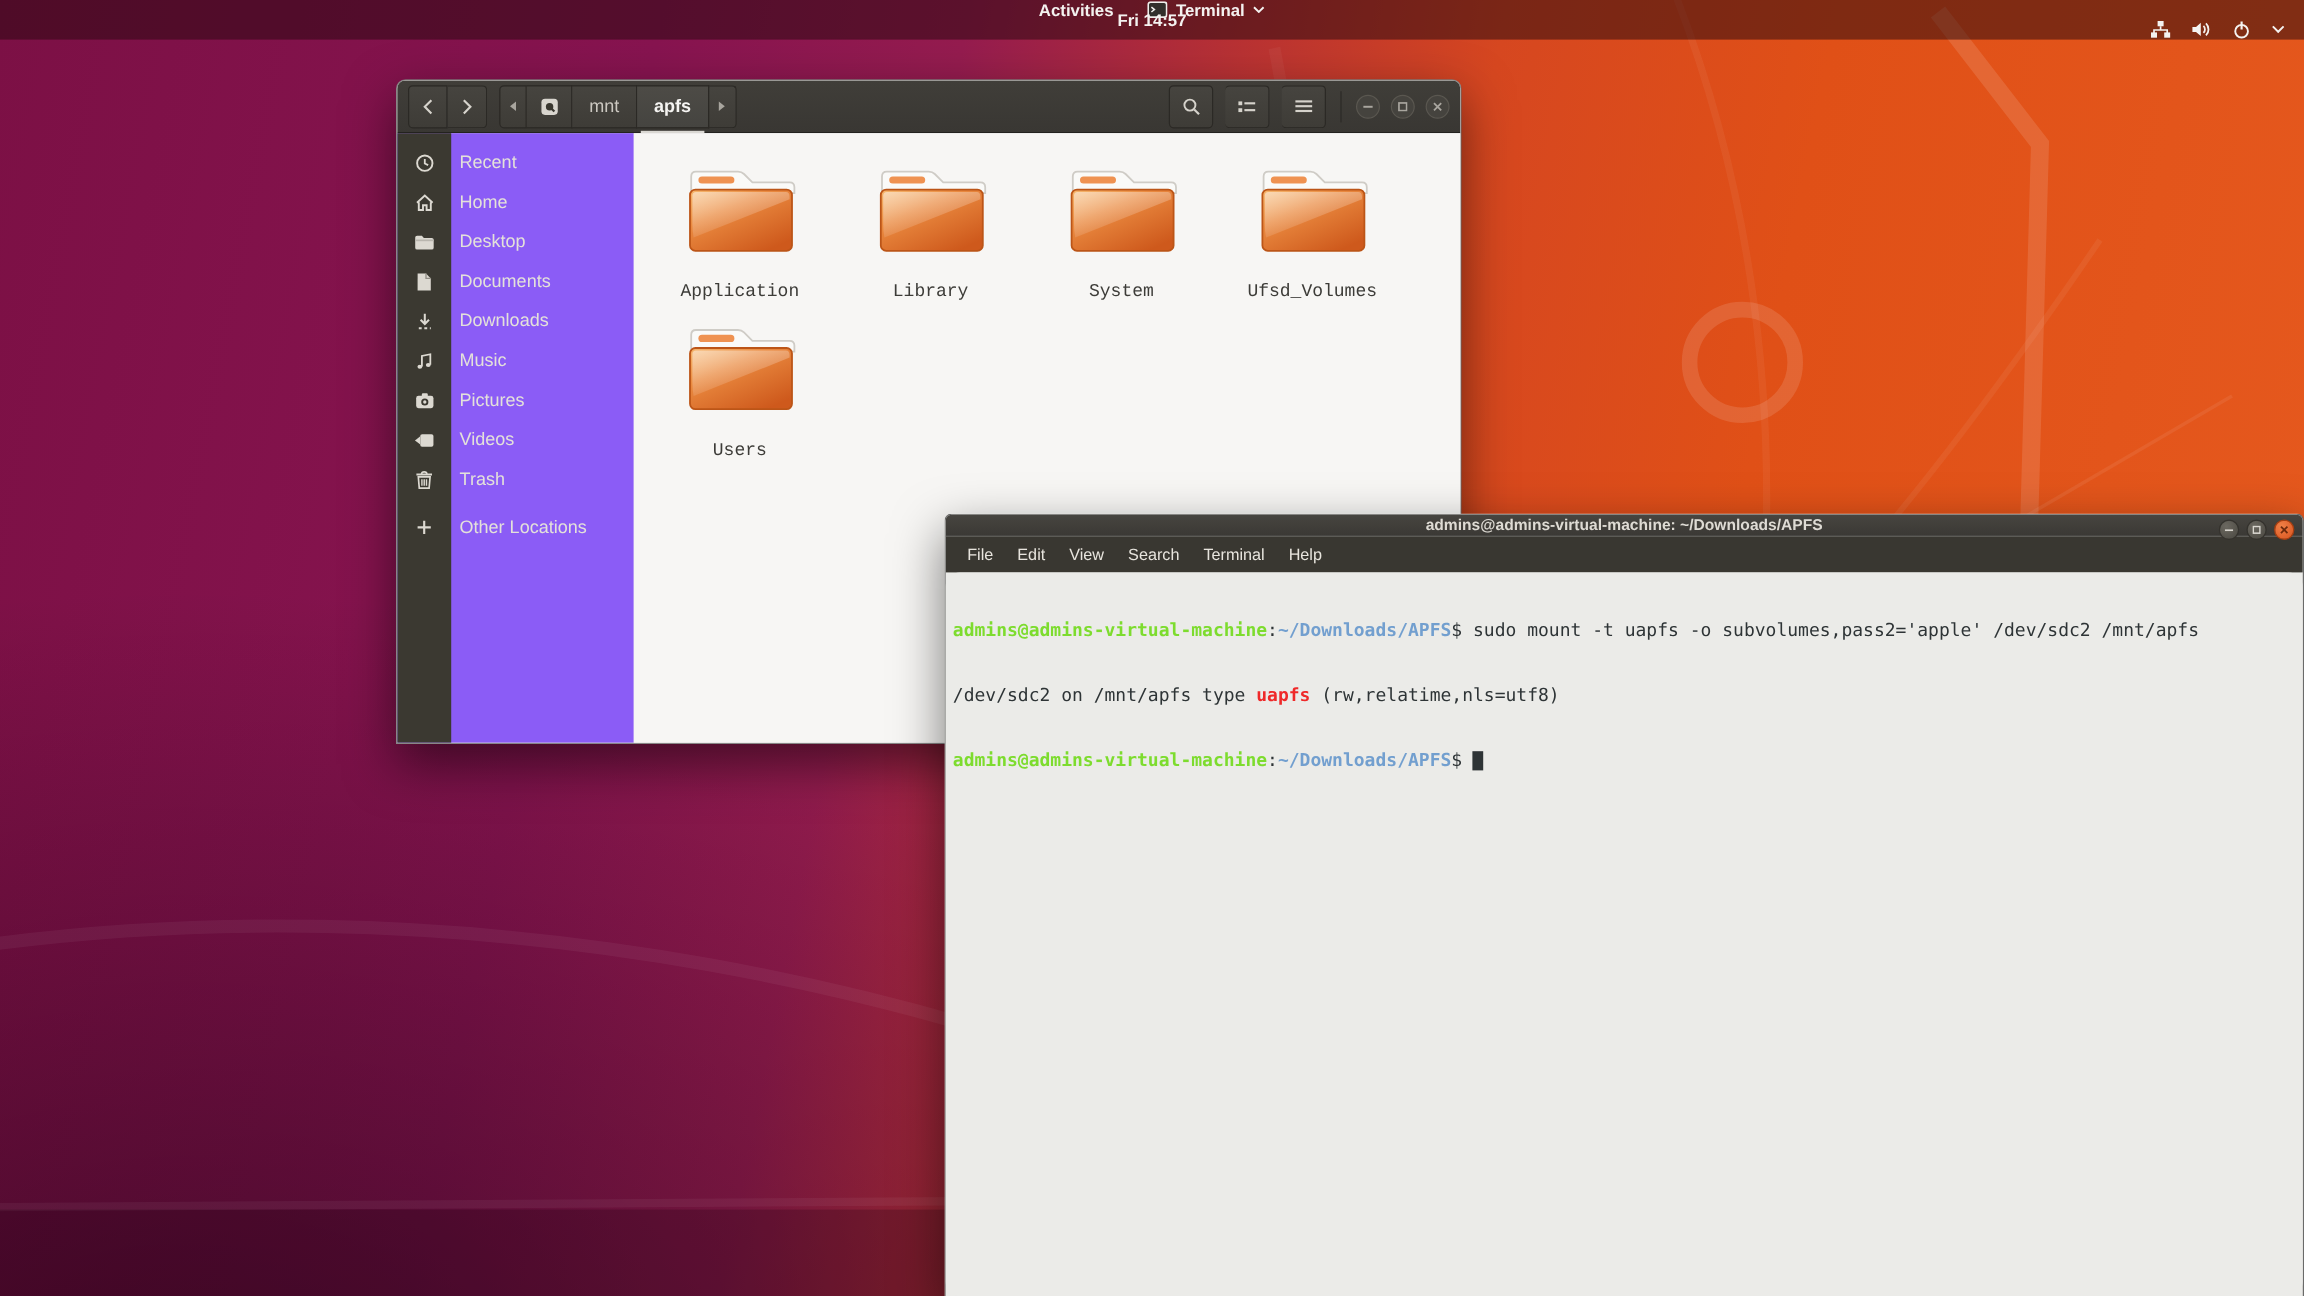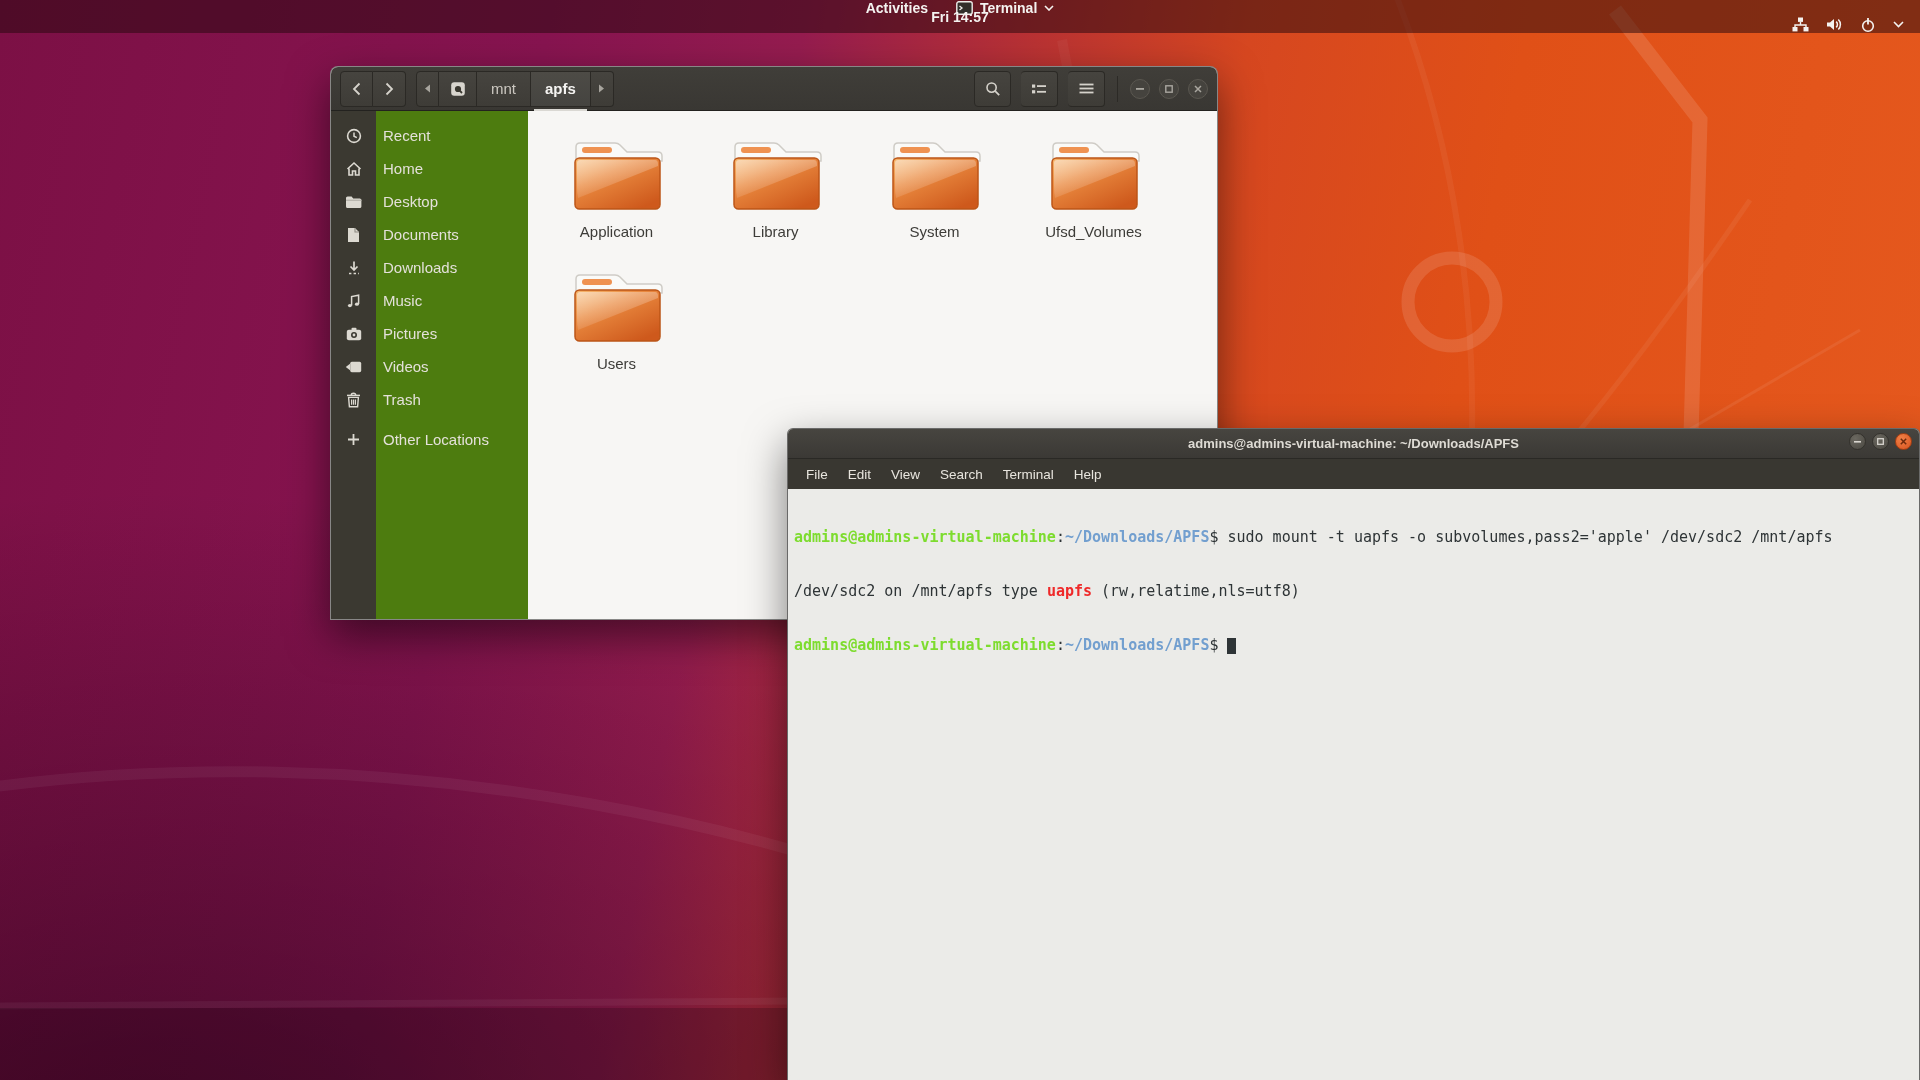--- a/index.html
+++ b/index.html
@@ -61,40 +61,40 @@
     content:""; position:absolute; left:3px; right:3px; bottom:-5px; height:2px; background:#dad8d3;
   }
   .hb-spacer{ flex:1; }
   .hb-sep{ width:1px; height:26px; background:#2c2a26; margin:0 2px; }
   .wc-group{ display:flex; gap:9px; align-items:center; }
   .wc-btn{
     width:20px; height:20px; border-radius:50%; background:#45433e; border:1px solid #5a5750;
     display:flex; align-items:center; justify-content:center; color:#a9a69f; cursor:default;
   }
   .files-body{ position:absolute; top:44px; left:0; right:0; bottom:0; display:flex; }
-  .sidebar{ position:relative; width:197px; background:#4d7c0f; flex:none; }
+  .sidebar{ position:relative; width:197px; background:#8b5cf6; flex:none; }
   .sidebar-gutter{ position:absolute; left:0; top:0; bottom:0; width:45px; background:#3b3931; }
   .sb-list{ position:relative; padding-top:8px; }
   .sb-row{ display:flex; align-items:center; height:33px; cursor:default; }
   .sb-icon{ width:45px; display:flex; align-items:center; justify-content:center; flex:none; }
   .sb-label{ padding-left:7px; font-size:15px; color:#e4e1da; }
   .sb-row.other{ margin-top:7px; }
   .files-content{ flex:1; background:#f7f6f4; padding:26px 0 0 9px; display:flex; flex-wrap:wrap; align-content:flex-start; }
   .folder-cell{ width:159px; height:132px; display:flex; flex-direction:column; align-items:center; cursor:default; }
   .folder-icon{ width:96px; height:74px; }
-  .folder-name{ margin-top:12px; font-size:15px; color:#3d3c38; }
+  .folder-name{ margin-top:24px; font-size:15px; color:#3d3c38;font-family:Liberation Mono, monospace; }
 
   
   .terminal-window{
     left:787px; top:428px; width:1133px; height:652px; z-index:20;
     border-radius:6px 6px 0 0; overflow:hidden; border:1px solid rgba(0,0,0,.55); border-bottom:none;
     display:flex; flex-direction:column; background:#ebebe8;
   }
   .t-titlebar{
-    position:relative; height:30px; flex:none; background:linear-gradient(#474540,#3b3935);
+    position:relative; height:18px; flex:none; background:linear-gradient(#474540,#3b3935);
     border-bottom:1px solid #2a2925; display:flex; align-items:center; justify-content:center;
   }
   .t-title{ color:#dedbd4; font-size:13px; font-weight:700; }
   .t-buttons{ position:absolute; right:7px; top:4px; display:flex; gap:6px; }
   .t-btn{ width:17px; height:17px; border-radius:50%; display:flex; align-items:center; justify-content:center;
     background:radial-gradient(circle at 35% 30%, #6b6860, #4a4841); border:1px solid #343break;}
   .t-btn{ border:1px solid #34322d; color:#d9d6cf; cursor:default; }
   .t-btn.close{ background:radial-gradient(circle at 35% 30%, #f08047, #d9541f); border-color:#a63f12; color:#6e2a0c; }
   .t-menubar{
     height:30px; flex:none; background:#393731; display:flex; align-items:center; padding-left:8px;

